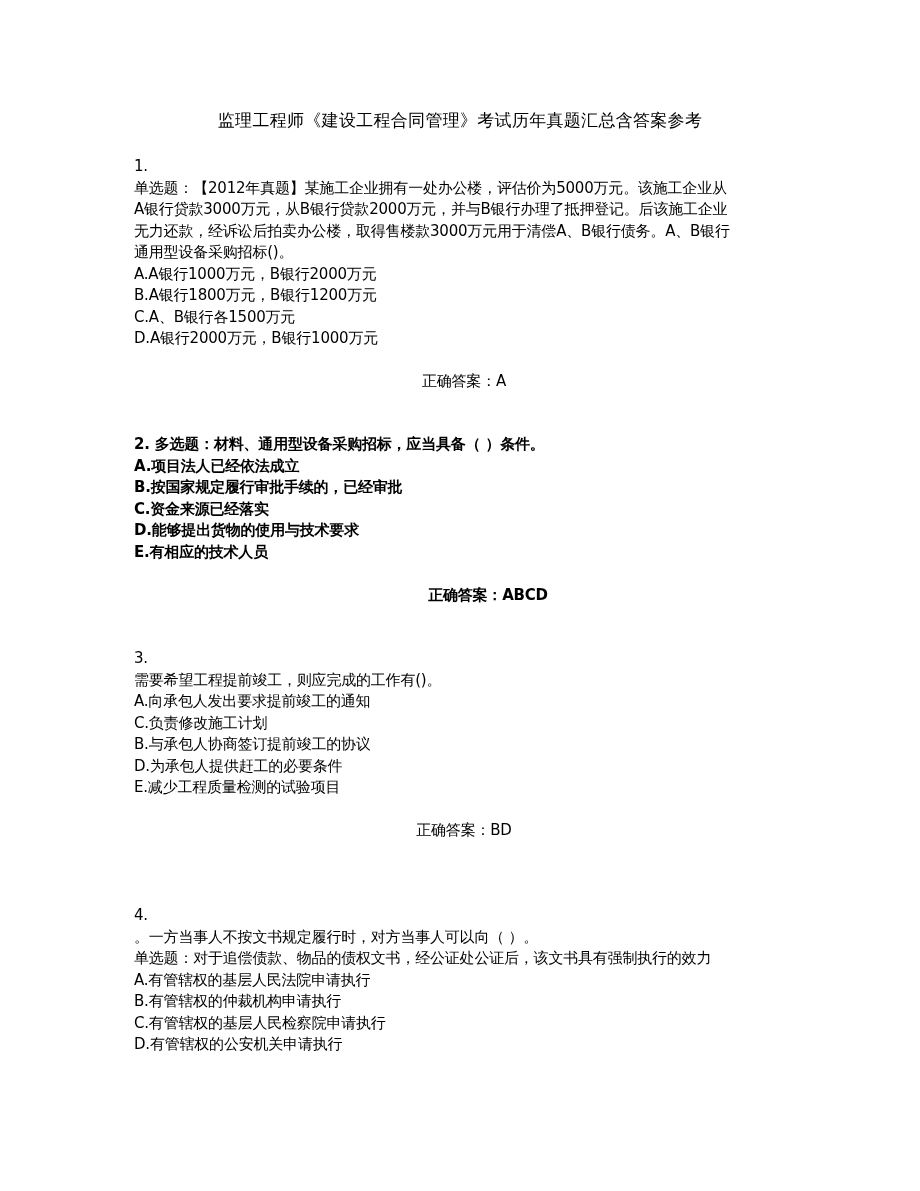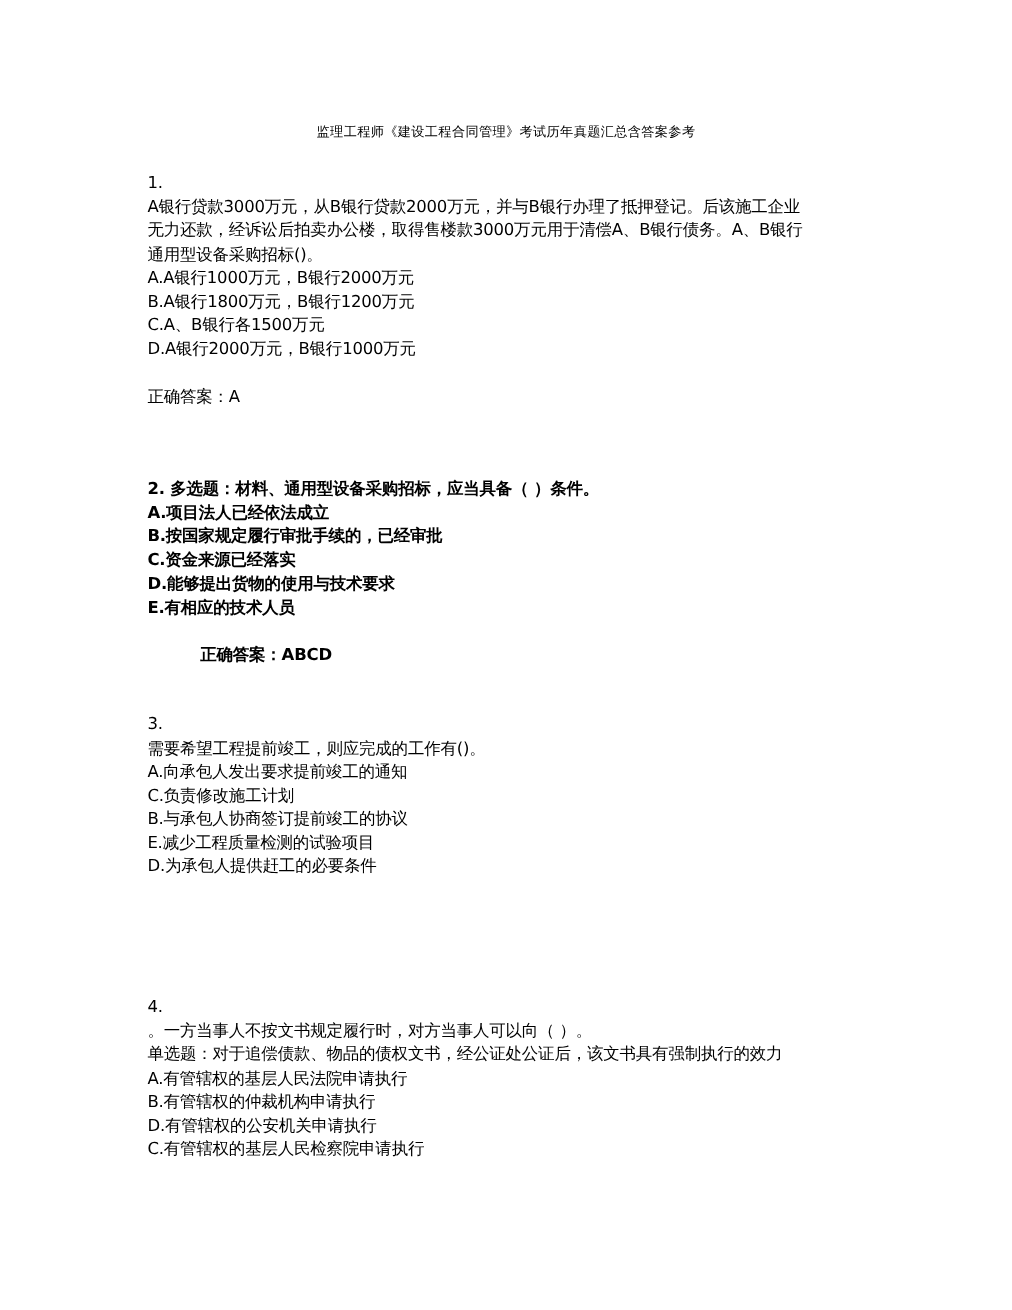--- a/index.html
+++ b/index.html
@@ -14,55 +14,57 @@
       overflow: hidden;
       color: #000000;
       font-family: "DejaVu Sans", "Liberation Sans", sans-serif;
     }
     .title {
       position: absolute;
       top: 108px;
       left: 0;
       width: 920px;
       text-align: center;
-      font-size: 12px;
+      font-size: 17px;
       line-height: 24px;
       letter-spacing: 0.3px;
     }
     .content {
       position: absolute;
       left: 134px;
       width: 660px;
       font-size: 15px;
       line-height: 21.5px;
       letter-spacing: -0.2px;
     }
     .line {
       white-space: nowrap;
       display: block;
     }
     .answer {
       display: block;
       white-space: nowrap;
+      text-align: center;
     }
     .q1 { top: 156px; }
     .q1 .answer { margin-top: 21.5px; }
     .q2 { top: 434px; font-weight: bold; }
     .q2 .answer { margin-top: 21.5px; margin-left: 48px; }
     .q3 { top: 648px; }
     .q3 .answer { margin-top: 21.5px; }
     .q4 { top: 905px; }
   </style>
 </head>
 <body>
 
 <div class="title">监理工程师《建设工程合同管理》考试历年真题汇总含答案参考</div>
 
 <div class="content q1">
   <span class="line">1.</span>
+  <span class="line">单选题：【2012年真题】某施工企业拥有一处办公楼，评估价为5000万元。该施工企业从</span>
   <span class="line">A银行贷款3000万元，从B银行贷款2000万元，并与B银行办理了抵押登记。后该施工企业</span>
   <span class="line">无力还款，经诉讼后拍卖办公楼，取得售楼款3000万元用于清偿A、B银行债务。A、B银行</span>
   <span class="line">通用型设备采购招标()。</span>
   <span class="line">A.A银行1000万元，B银行2000万元</span>
   <span class="line">B.A银行1800万元，B银行1200万元</span>
   <span class="line">C.A、B银行各1500万元</span>
   <span class="line">D.A银行2000万元，B银行1000万元</span>
   <span class="answer">正确答案：A</span>
 </div>
 
@@ -75,25 +77,26 @@
   <span class="line">E.有相应的技术人员</span>
   <span class="answer">正确答案：ABCD</span>
 </div>
 
 <div class="content q3">
   <span class="line">3.</span>
   <span class="line">需要希望工程提前竣工，则应完成的工作有()。</span>
   <span class="line">A.向承包人发出要求提前竣工的通知</span>
   <span class="line">C.负责修改施工计划</span>
   <span class="line">B.与承包人协商签订提前竣工的协议</span>
+  <span class="line">D.为承包人提供赶工的必要条件</span>
   <span class="line">E.减少工程质量检测的试验项目</span>
-  <span class="line">D.为承包人提供赶工的必要条件</span>
+  <span class="answer">正确答案：BD</span>
 </div>
 
 <div class="content q4">
   <span class="line">4.</span>
   <span class="line">。一方当事人不按文书规定履行时，对方当事人可以向（   ）。</span>
   <span class="line">单选题：对于追偿债款、物品的债权文书，经公证处公证后，该文书具有强制执行的效力</span>
   <span class="line">A.有管辖权的基层人民法院申请执行</span>
   <span class="line">B.有管辖权的仲裁机构申请执行</span>
+  <span class="line">C.有管辖权的基层人民检察院申请执行</span>
   <span class="line">D.有管辖权的公安机关申请执行</span>
-  <span class="line">C.有管辖权的基层人民检察院申请执行</span>
 </div>
 
 </body></html>

